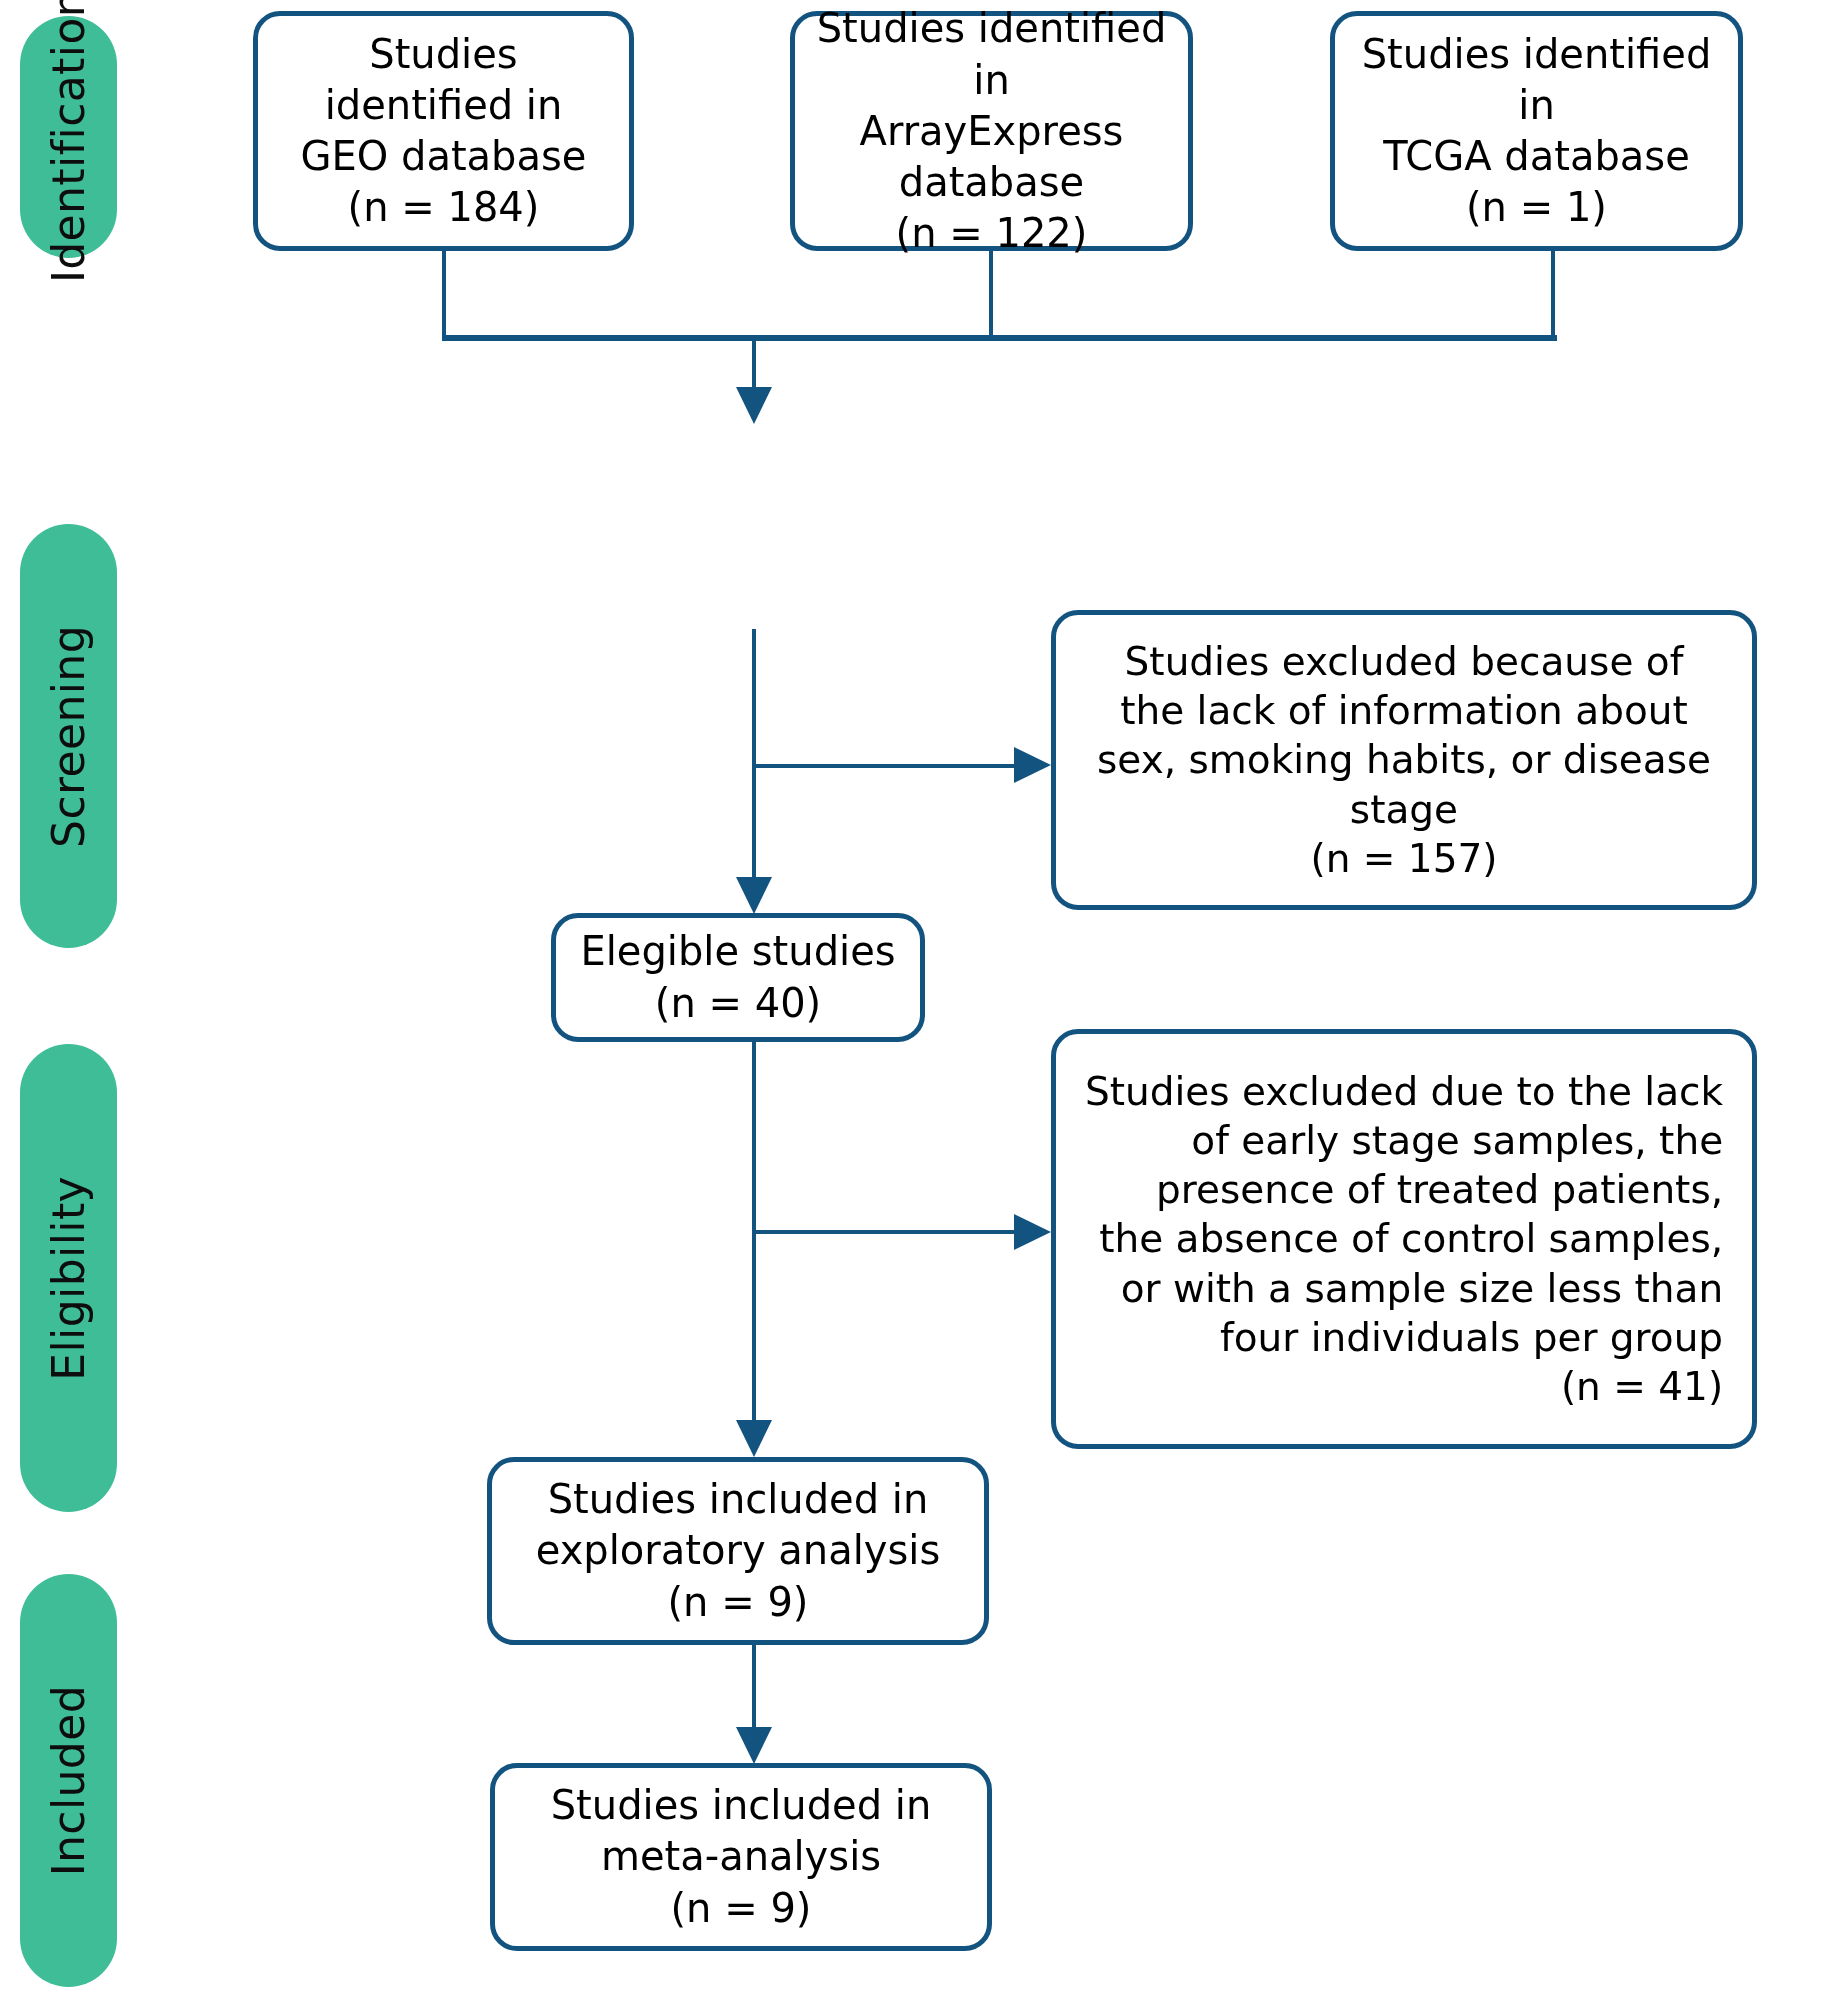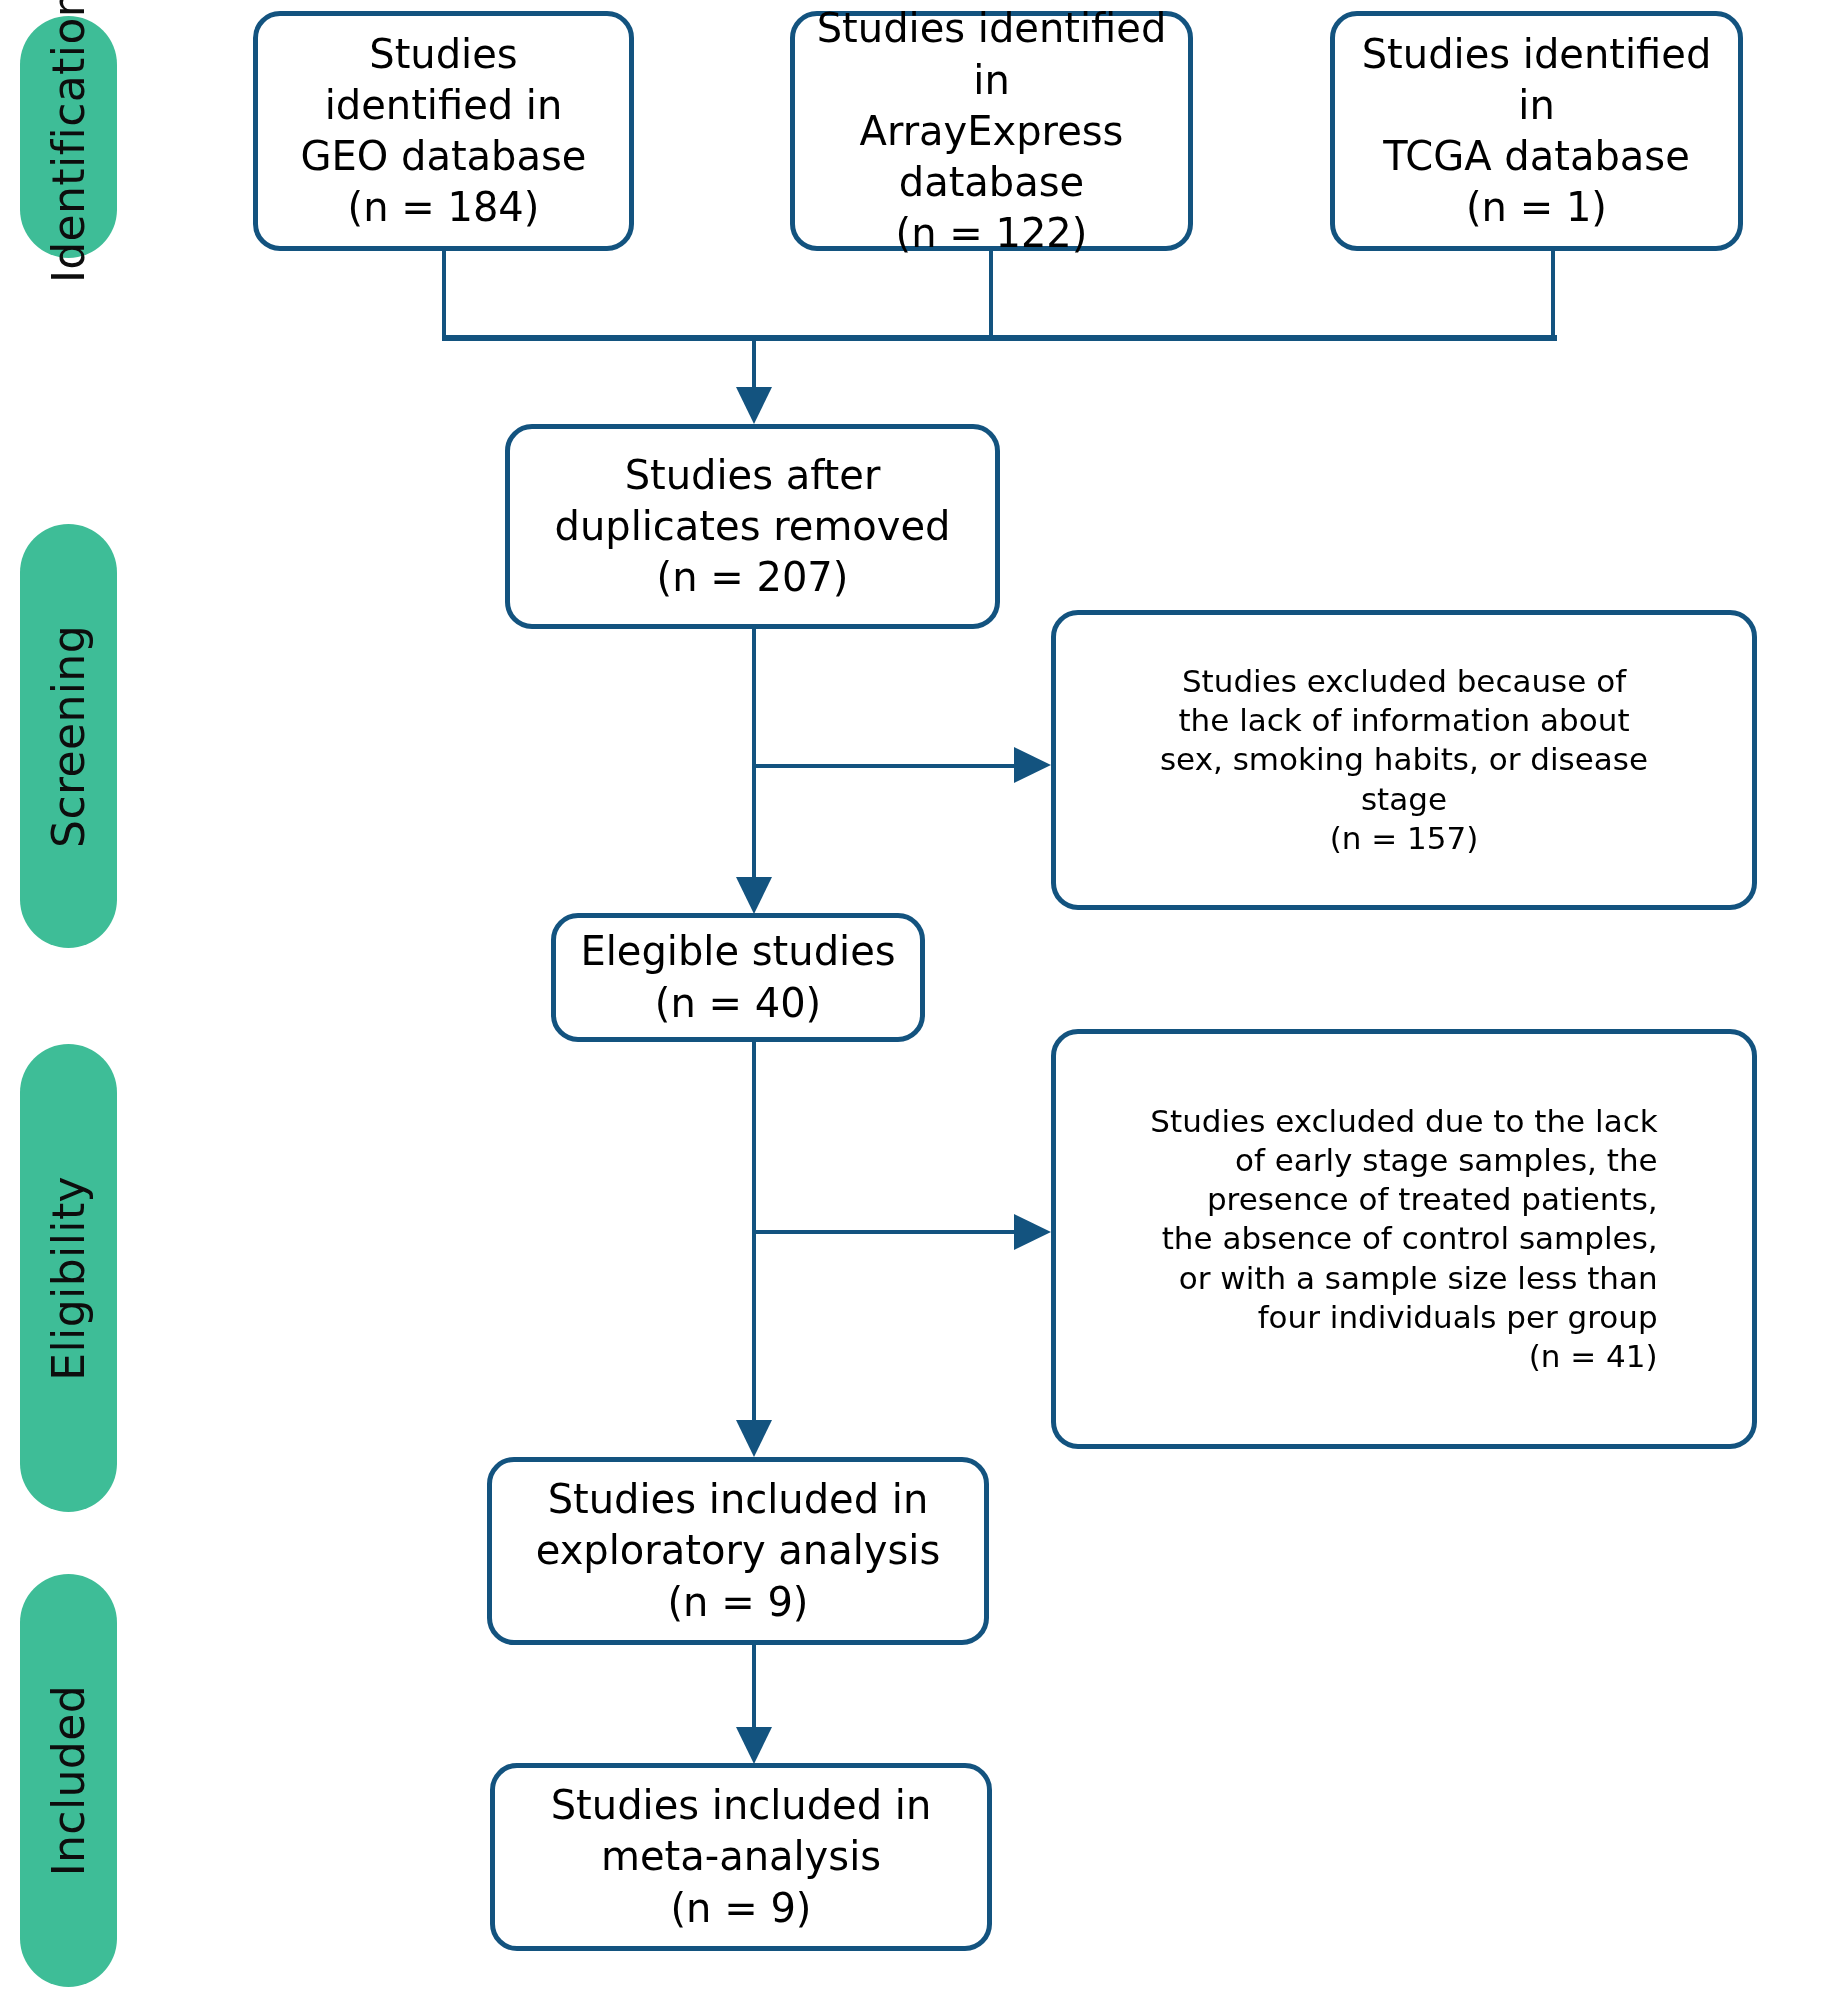--- a/index.html
+++ b/index.html
@@ -46,21 +46,21 @@
     text-align: center;
     padding: 7px 15.5px;
   }
   .box-text {
     font-size: 40px;
     line-height: 1.28;
     color: #000000;
     white-space: pre-line;
     font-family: "DejaVu Sans", sans-serif;
   }
-  .box-text.small { font-size: 31px; line-height: 1.26; }
+  .box-text.small { font-size: 39px; line-height: 1.26; }
   
   .v-line, .h-line {
     position: absolute;
     background: #13537F;
   }
   .v-line { width: 4.2px; }
   .h-line { height: 4.2px; }
   .h-line.thick { height: 5.7px; }
 
   .arrow-down {
@@ -122,25 +122,20 @@
 
   <div class="v-line" style="left:989px; top:251px; height:88px;"></div>
 
   <div class="v-line" style="left:1551px; top:251px; height:88px;"></div>
 
   <div class="h-line thick" style="left:442px; top:335px; width:1115px;"></div>
 
   <div class="v-line" style="left:752px; top:339px; height:49px;"></div>
   <div class="arrow-down" style="left:736px; top:387px;"></div>
 
-  <div class="flow-box" style="left:505px; top:424px; width:495px; height:205px;">
-    <span class="box-text">Studies after
-duplicates removed
-(n = 207)</span>
-  </div>
 
   <div class="v-line" style="left:752px; top:629px; height:261px;"></div>
   <div class="arrow-down" style="left:736px; top:877px;"></div>
 
   <div class="h-line" style="left:754px; top:764px; width:261px;"></div>
   <div class="arrow-right" style="left:1014px; top:747px;"></div>
 
   <div class="flow-box" style="left:1051px; top:610px; width:706px; height:300px;">
     <span class="box-text small">Studies excluded because of
 the lack of information about

